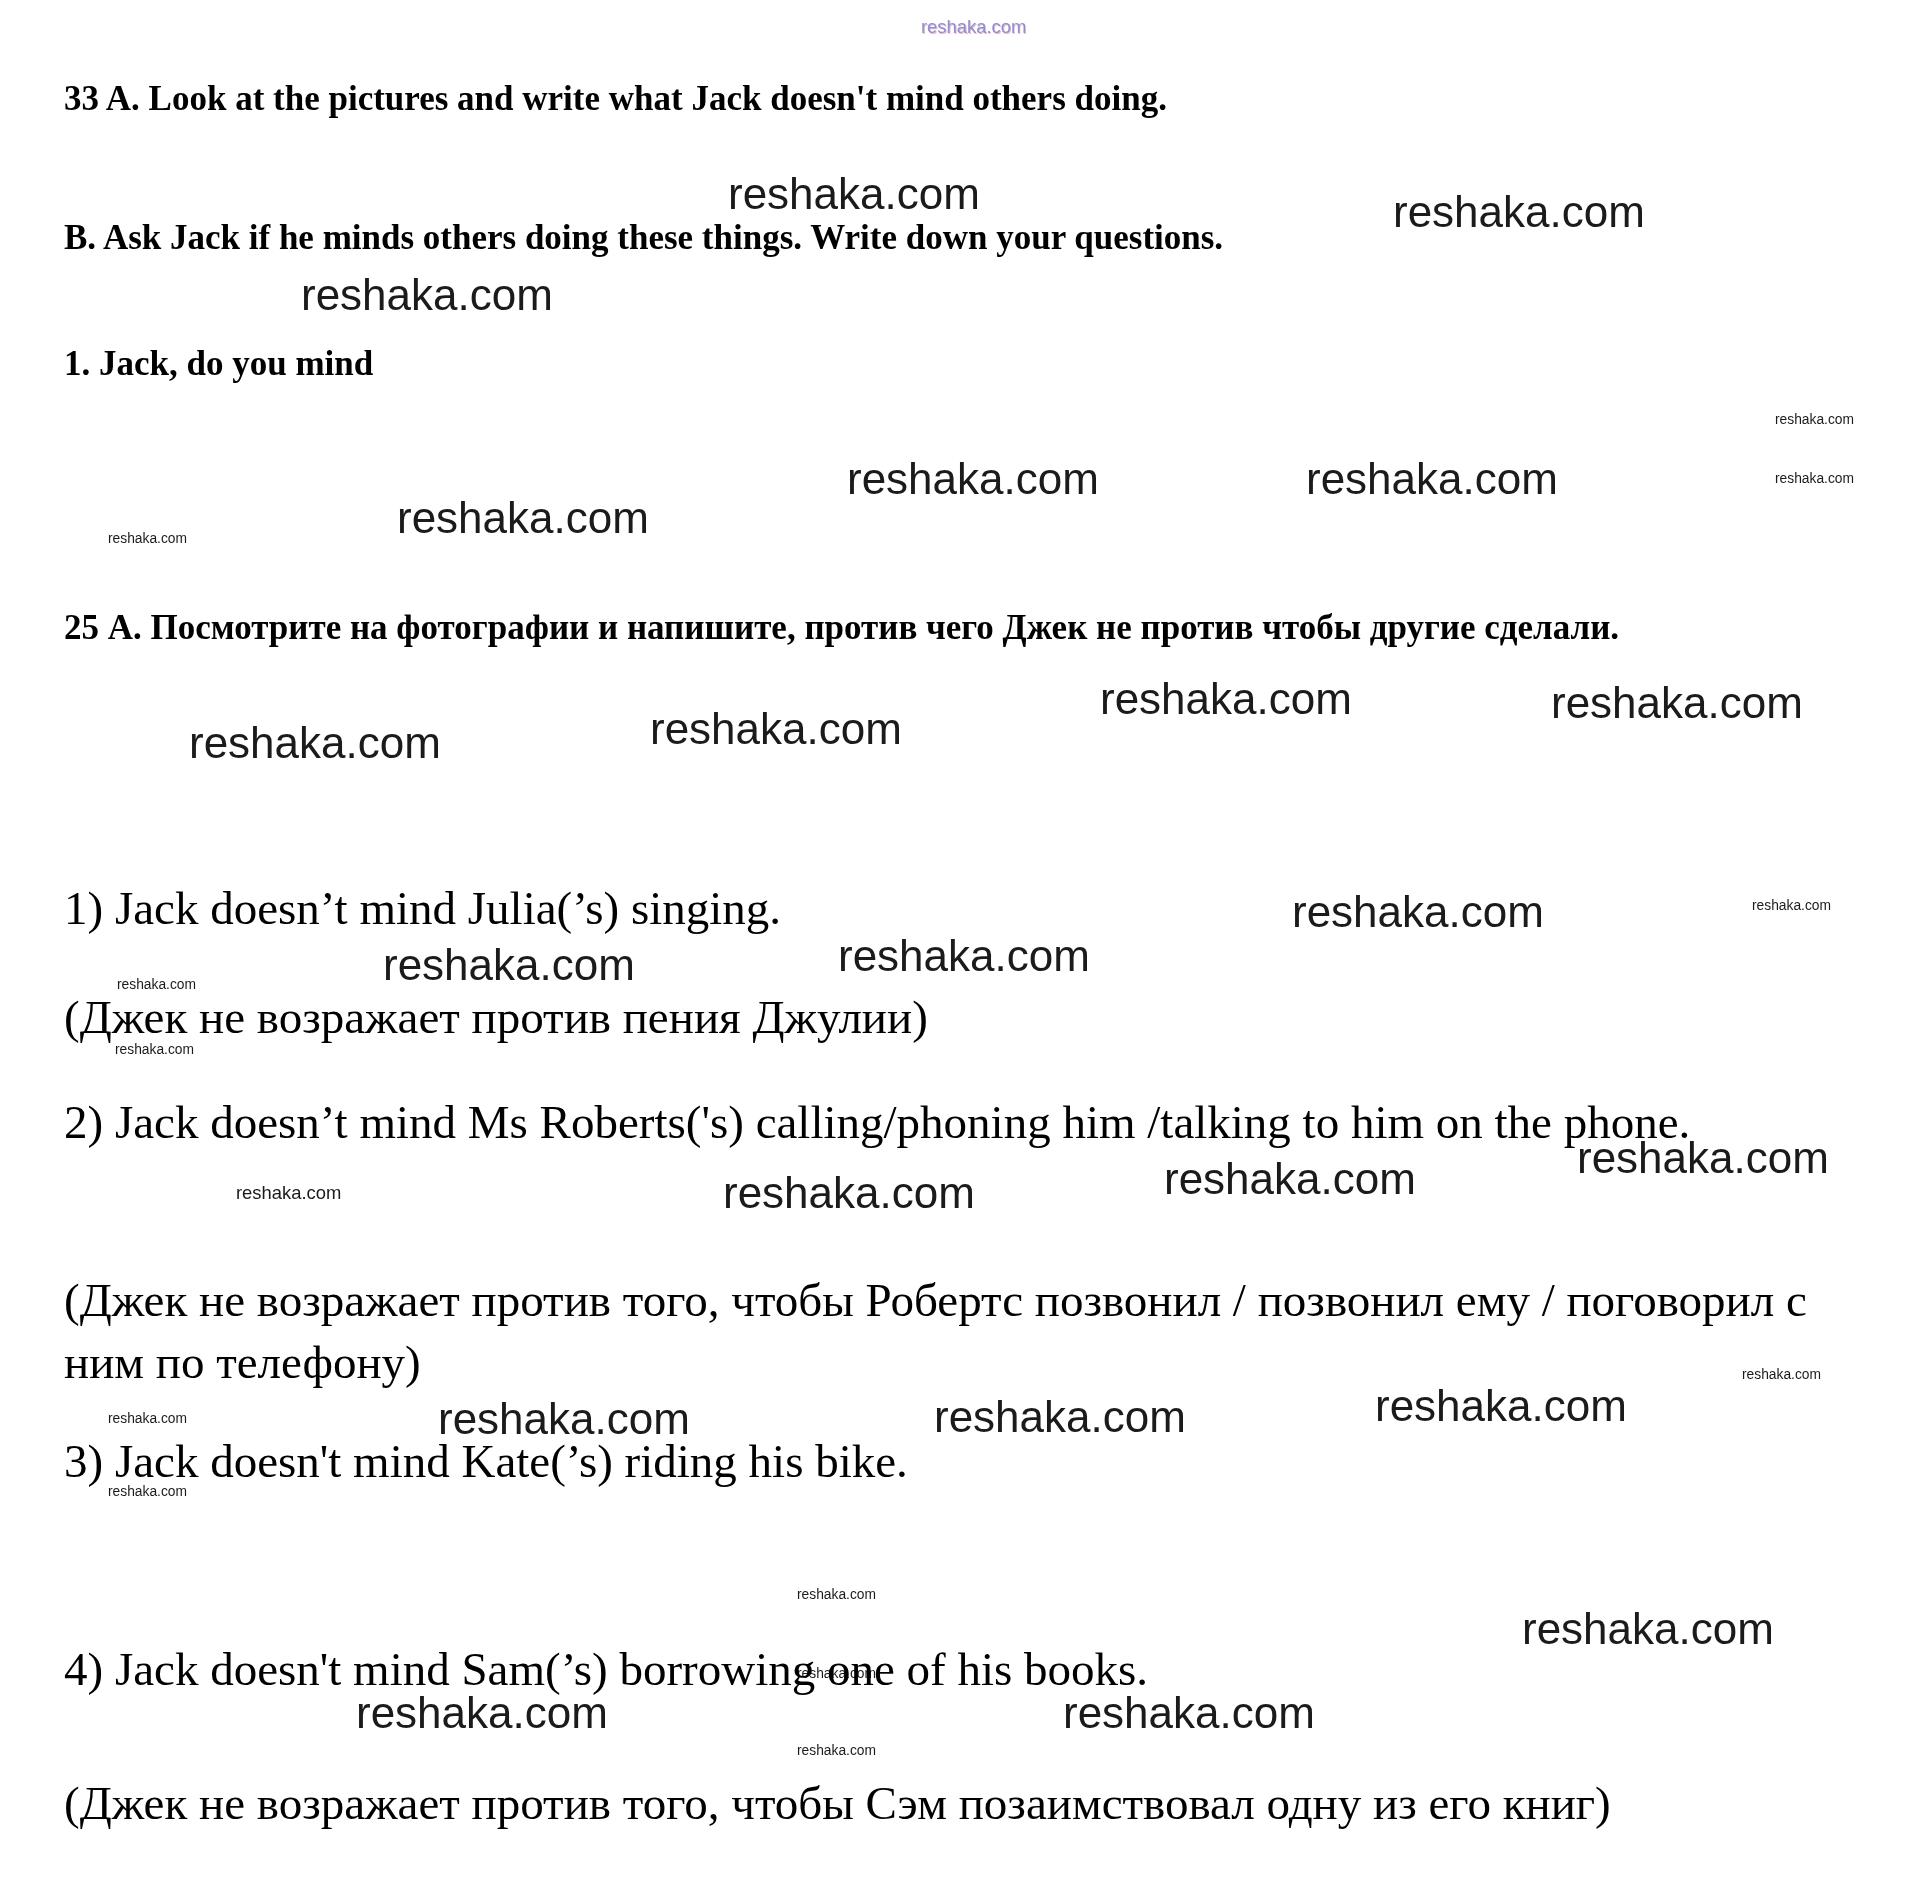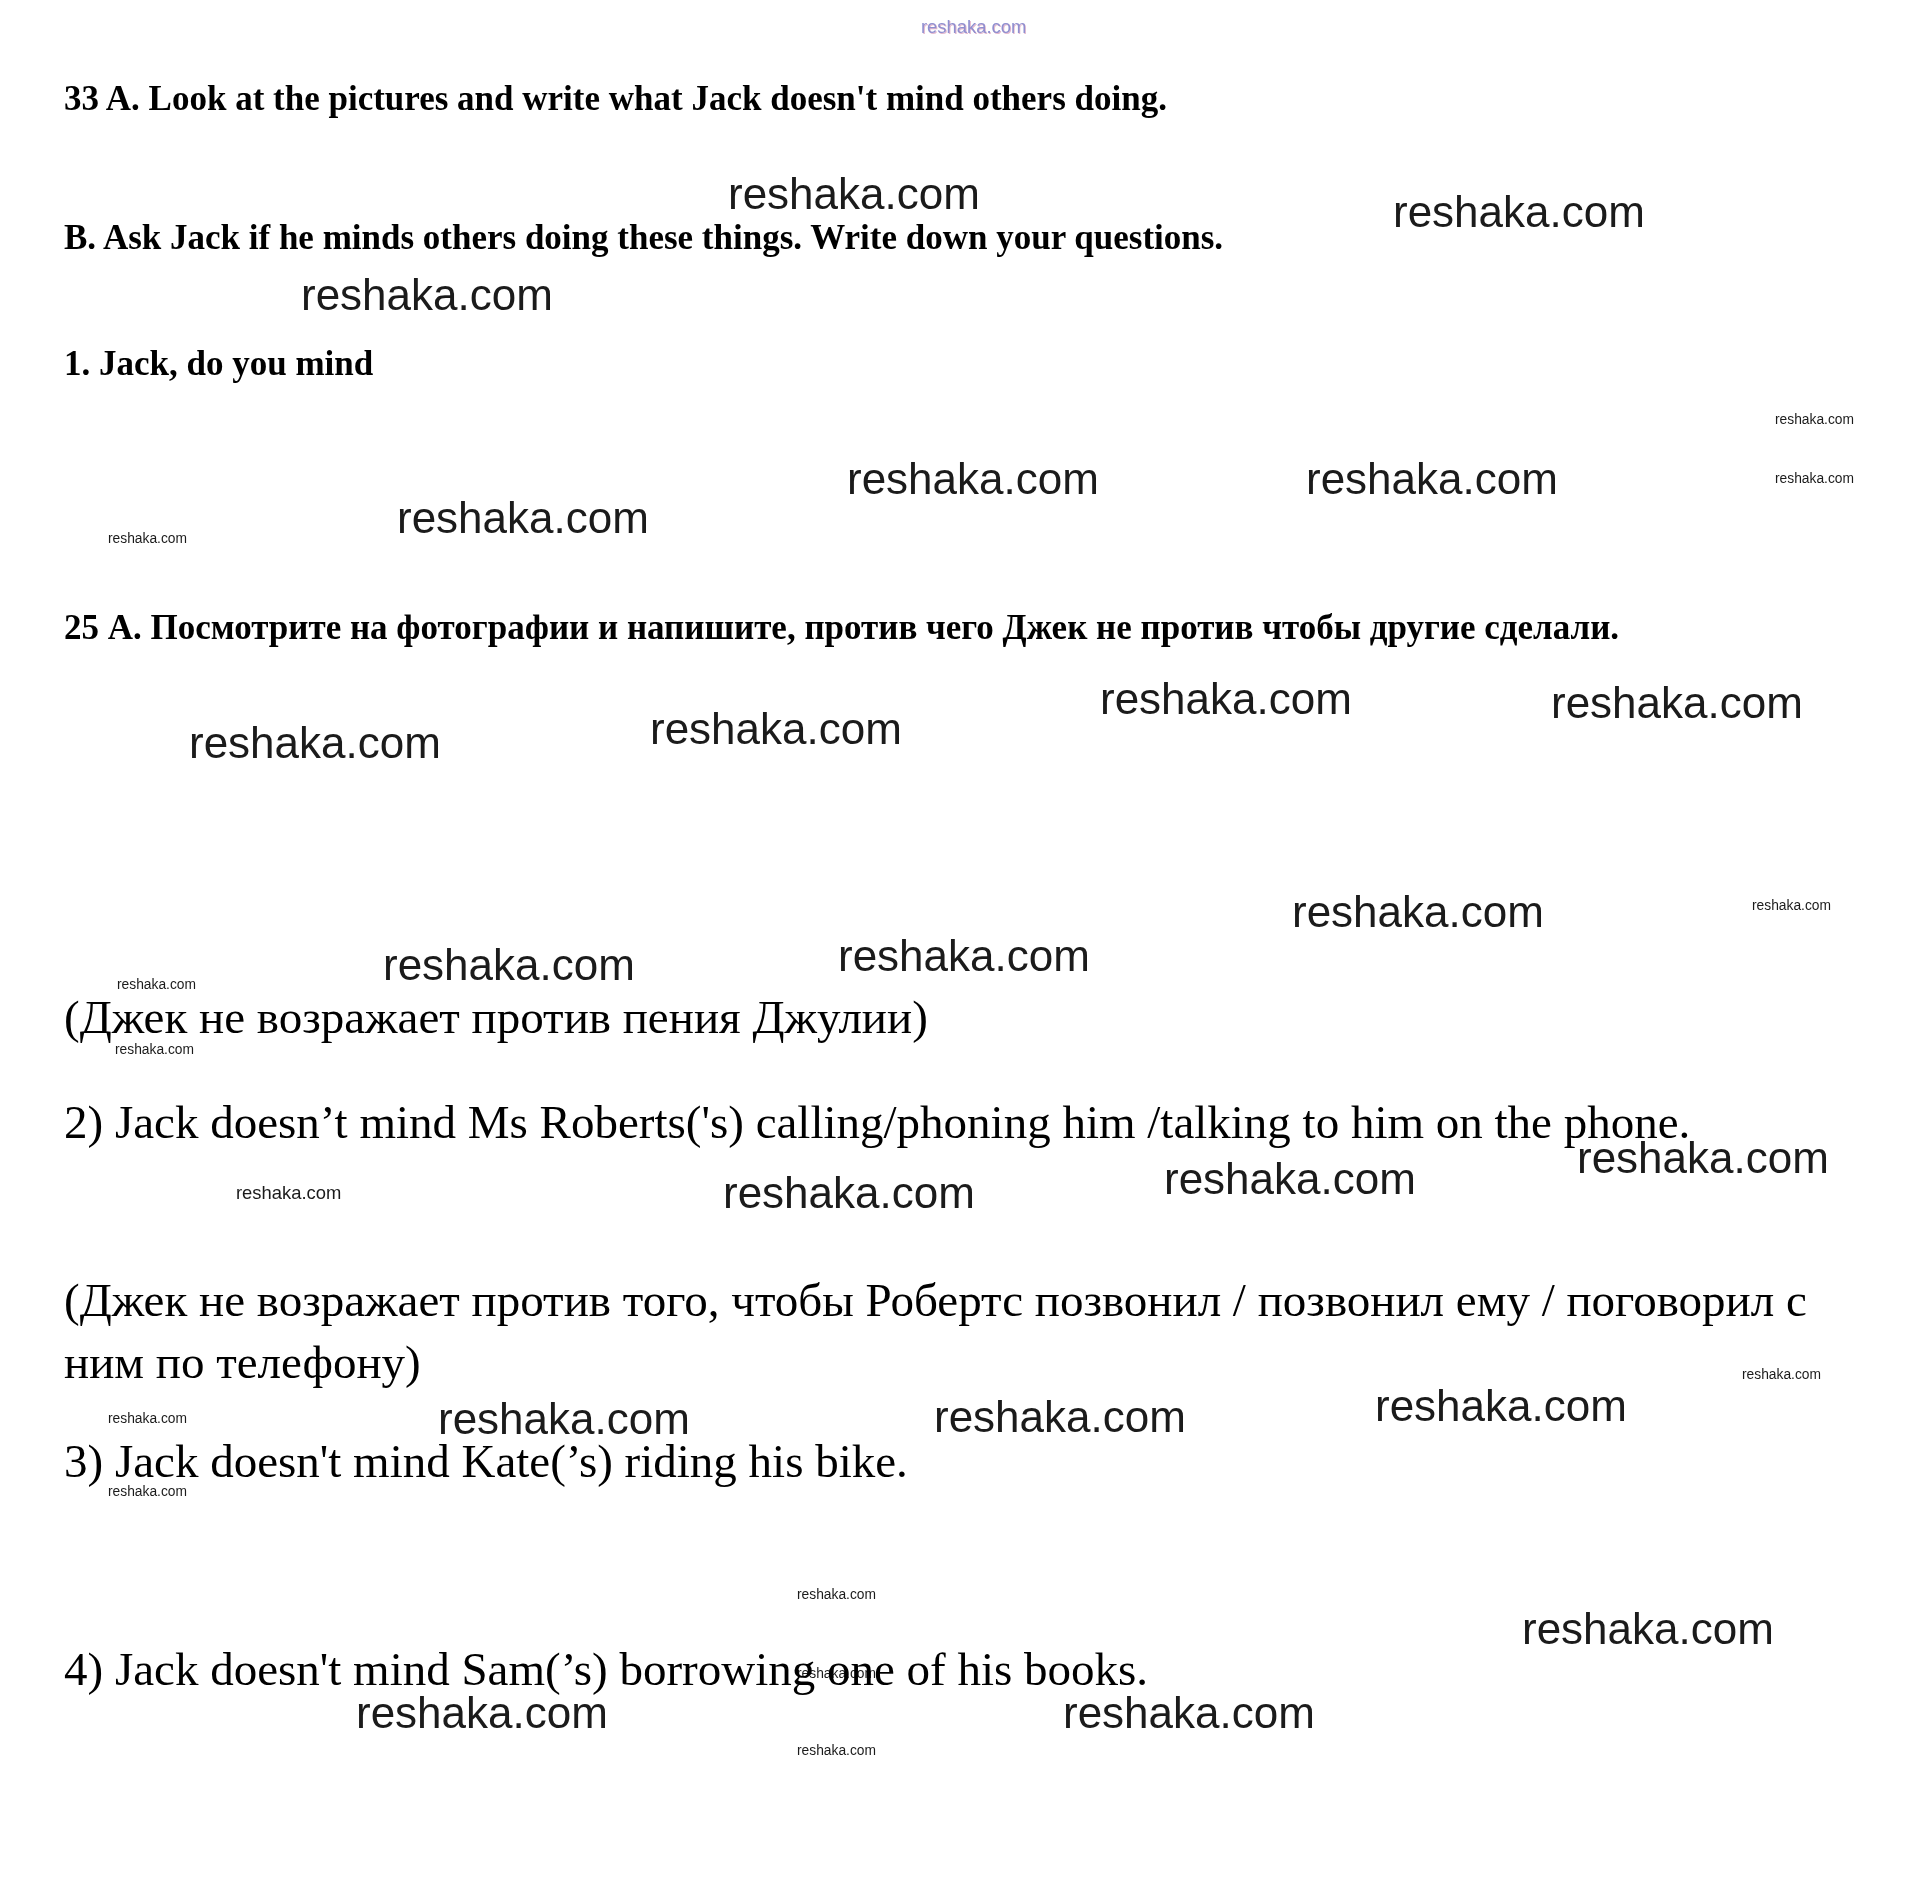--- a/index.html
+++ b/index.html
@@ -84,23 +84,25 @@
   <div class="wm wm-xs" style="left:781px;top:1728px">reshaka.com</div>
 
   <h1 class="txt h" style="left:48px;top:61px">33 A. Look at the pictures and write what Jack doesn't mind others doing.</h1>
 
   <p class="txt h wrap" style="left:48px;top:200px;width:1699px">B. Ask Jack if he minds others doing these things. Write down your questions.</p>
 
   <p class="txt h" style="left:48px;top:326px">1. Jack, do you mind</p>
 
   <p class="txt h wrap" style="left:48px;top:590px;width:1699px">25 А. Посмотрите на фотографии и напишите, против чего Джек не против чтобы другие сделали.</p>
 
+  <p class="txt" style="left:48px;top:861px">1) Jack doesn’t mind Julia(’s) singing.</p>
   <p class="txt" style="left:48px;top:970px">(Джек не возражает против пения Джулии)</p>
 
   <p class="txt wrap" style="left:48px;top:1075px;width:1772px">2) Jack doesn’t mind Ms Roberts('s) calling/phoning him /talking to him on the phone.</p>
   <p class="txt wrap" style="left:48px;top:1253px;width:1772px">(Джек не возражает против того, чтобы Робертс позвонил / позвонил ему / поговорил с ним по телефону)</p>
 
   <p class="txt" style="left:48px;top:1414px">3) Jack doesn't mind Kate(’s) riding his bike.</p>
 
   <p class="txt" style="left:48px;top:1622px">4) Jack doesn't mind Sam(’s) borrowing one of his books.</p>
+  <p class="txt" style="left:48px;top:1756px">(Джек не возражает против того, чтобы Сэм позаимствовал одну из его книг)</p>
 
 </div>
 
 
 </body></html>

